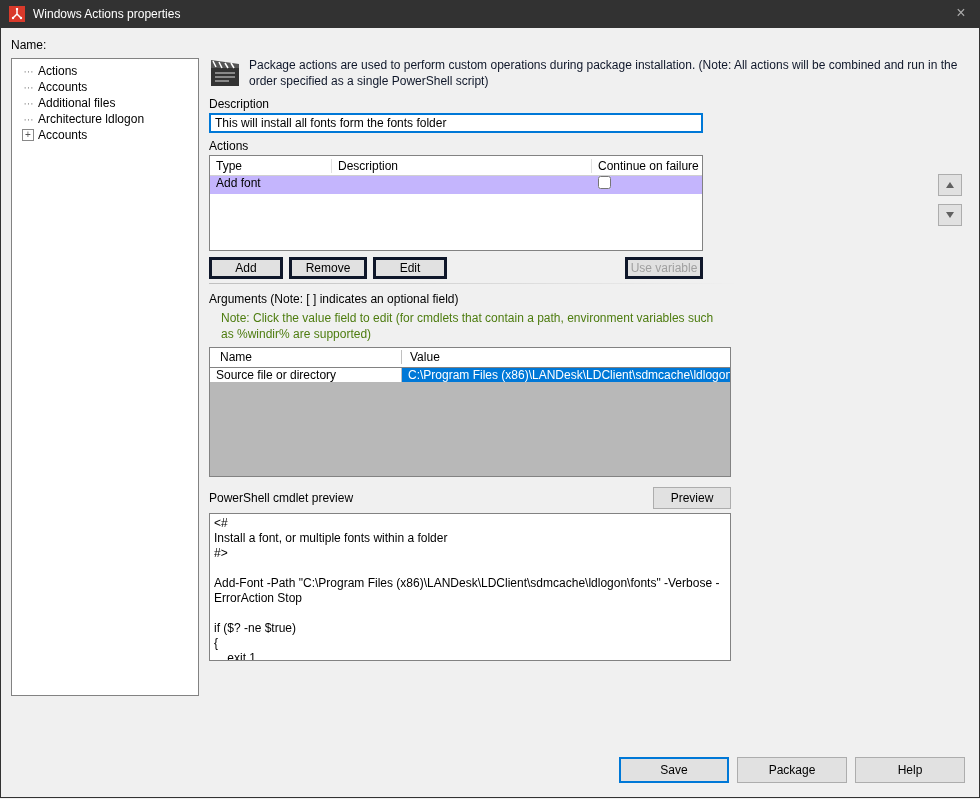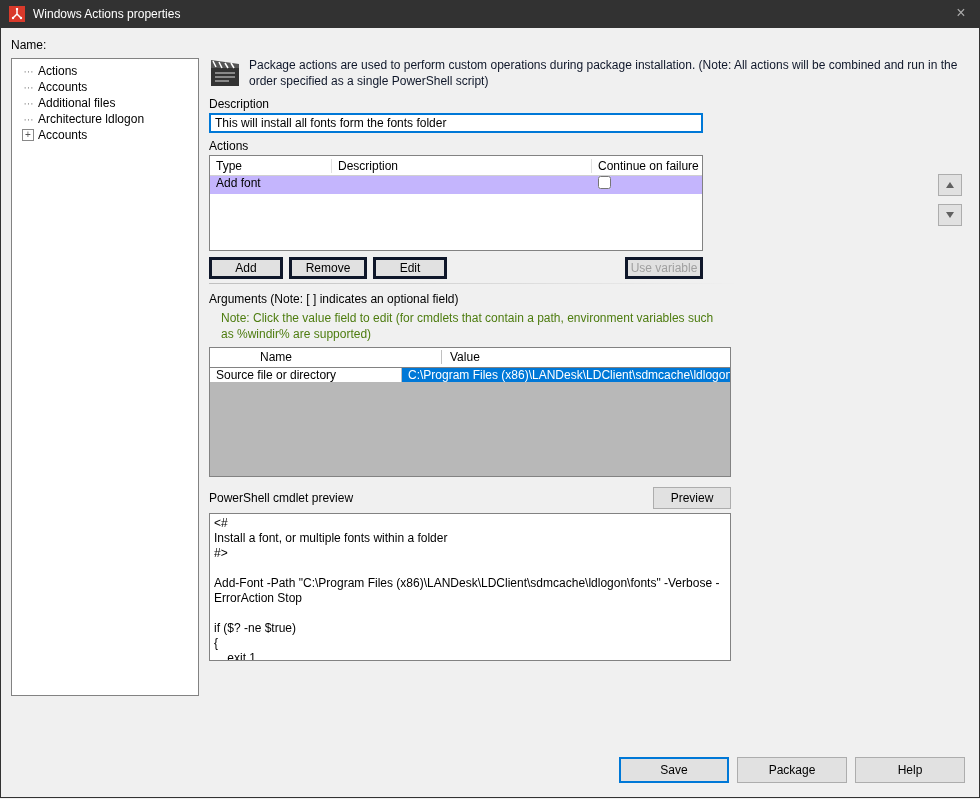--- a/index.html
+++ b/index.html
@@ -196,21 +196,20 @@
     border: 1px solid #828282;
     background: #b8b8b8;
     margin-bottom: 10px;
   }
   .args-header {
     display: flex;
     background: #fff;
     border-bottom: 1px solid #828282;
     height: 20px;
     align-items: center;
-    padding-left: 40px;
   }
   .args-header .col-name { width: 192px; padding-left: 10px; border-right: 1px solid #c0c0c0; }
   .args-header .col-value { flex: 1; padding-left: 8px; }
   .args-row {
     display: flex;
     height: 20px;
     align-items: flex-start;
   }
   .args-row .col-name { width: 192px; padding-left: 6px; background: #fff; border-right: 1px solid #c0c0c0; display: flex; align-items: center; }
   .args-row .col-value { flex: 1; padding-left: 6px; background: #0078d7; color: #fff; display: flex; align-items: center; white-space: nowrap; overflow: hidden; }

